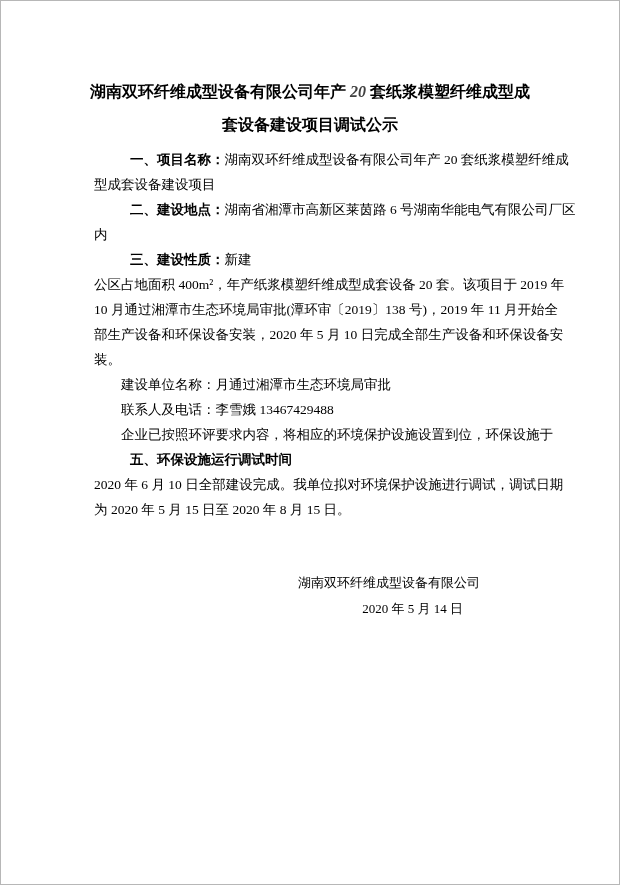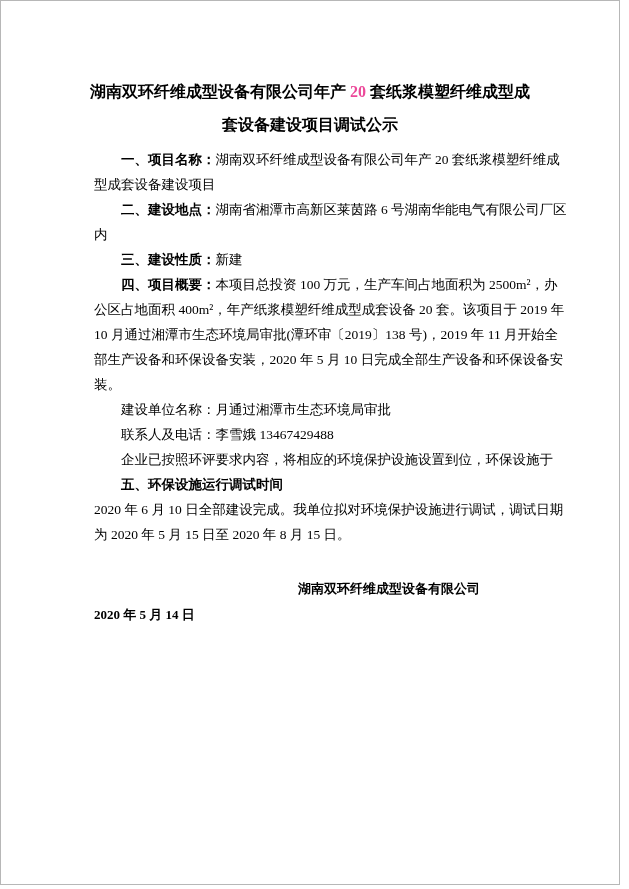--- a/index.html
+++ b/index.html
@@ -24,52 +24,53 @@
   }
   .doc-title {
     margin-top: 74px;
     text-align: center;
     font-size: 16px;
     line-height: 33px;
     font-weight: bold;
     white-space: nowrap;
   }
   .doc-title .num {
-    color: #ec4899;
+    color: #404040;
     font-family: "Liberation Serif", "DejaVu Serif", serif;
+    font-style: italic;
   }
   .doc-body {
     margin-top: 6px;
     padding-left: 93px;
     padding-right: 40px;
     font-size: 13.5px;
     line-height: 25px;
   }
   .line {
     white-space: nowrap;
   }
   .indent {
     padding-left: 27px;
   }
   .label, .heading {
     font-weight: bold;
+    margin-left: 9px;
   }
   .signature {
-    margin-top: 29px;
+    margin-top: 48px;
     font-size: 13px;
     line-height: 26px;
-    font-weight: bold;
   }
   .sig-company {
     text-align: right;
     padding-right: 99px;
     white-space: nowrap;
   }
   .sig-date {
-    text-align: left;
+    text-align: right;
     padding-right: 116px;
     white-space: nowrap;
   }
 </style>
 </head>
 <body>
 
 <div class="page">
 
   <div class="doc-title">
@@ -79,21 +80,20 @@
 
   <div class="doc-body">
     <div class="line indent"><span class="label">一、项目名称：</span><span>湖南双环纤维成型设备有限公司年产 20 套纸浆模塑纤维成</span></div>
     <div class="line">型成套设备建设项目</div>
 
     <div class="line indent"><span class="label">二、建设地点：</span><span>湖南省湘潭市高新区莱茵路 6 号湖南华能电气有限公司厂区</span></div>
     <div class="line">内</div>
 
     <div class="line indent"><span class="label">三、建设性质：</span><span>新建</span></div>
 
-    <div class="line indent"><span class="label">四、项目概要：</span><span>本项目总投资 100 万元，生产车间占地面积为 2500m²，办</span></div>
     <div class="line">公区占地面积 400m²，年产纸浆模塑纤维成型成套设备 20 套。该项目于 2019 年</div>
     <div class="line">10 月通过湘潭市生态环境局审批(潭环审〔2019〕138 号)，2019 年 11 月开始全</div>
     <div class="line">部生产设备和环保设备安装，2020 年 5 月 10 日完成全部生产设备和环保设备安</div>
     <div class="line">装。</div>
 
     <div class="line indent">建设单位名称：月通过湘潭市生态环境局审批</div>
     <div class="line indent">联系人及电话：李雪娥 13467429488</div>
 
     <div class="line indent">企业已按照环评要求内容，将相应的环境保护设施设置到位，环保设施于</div>
     <div class="line indent heading">五、环保设施运行调试时间</div>

